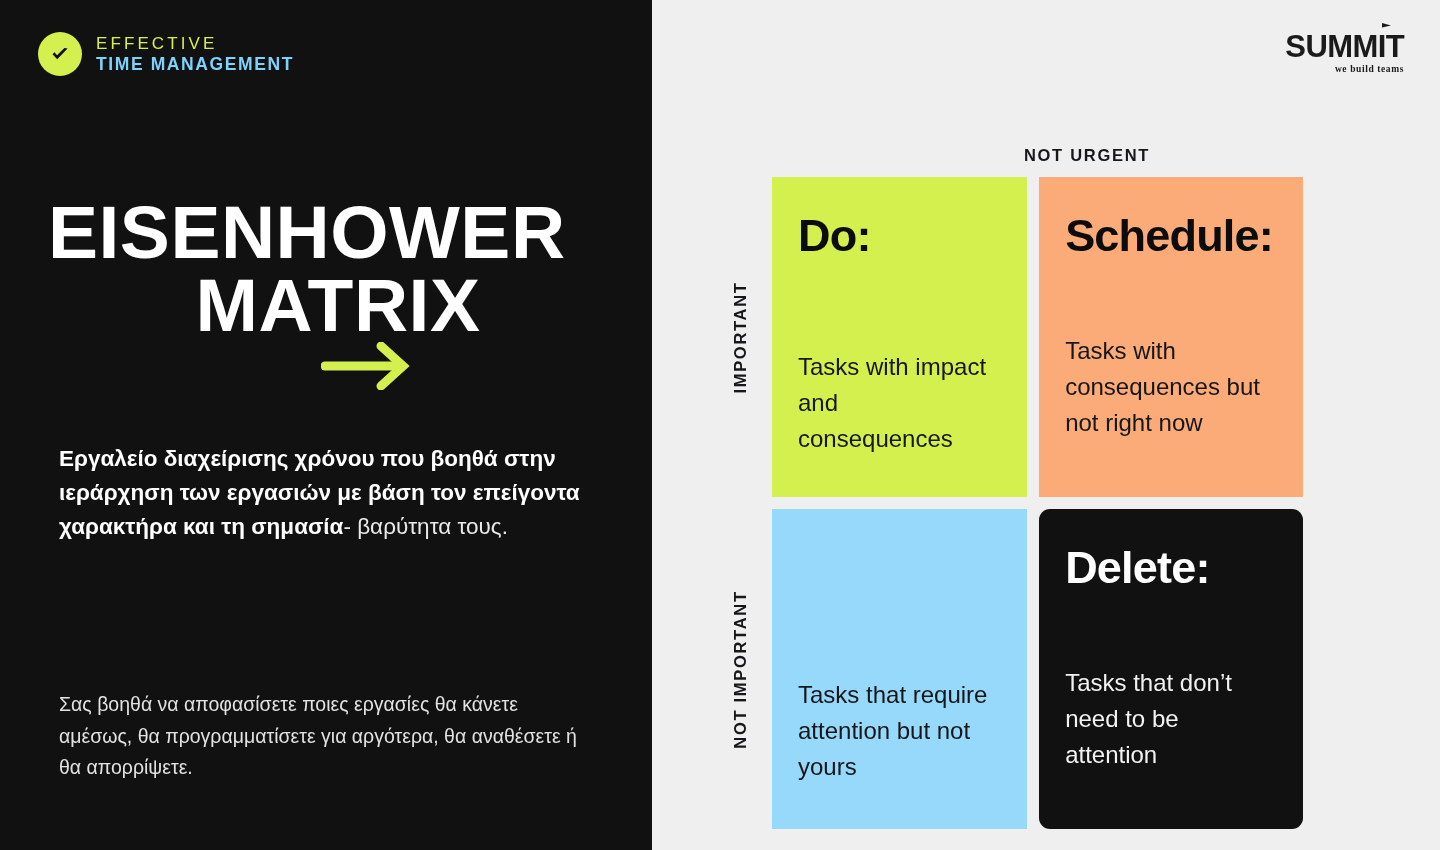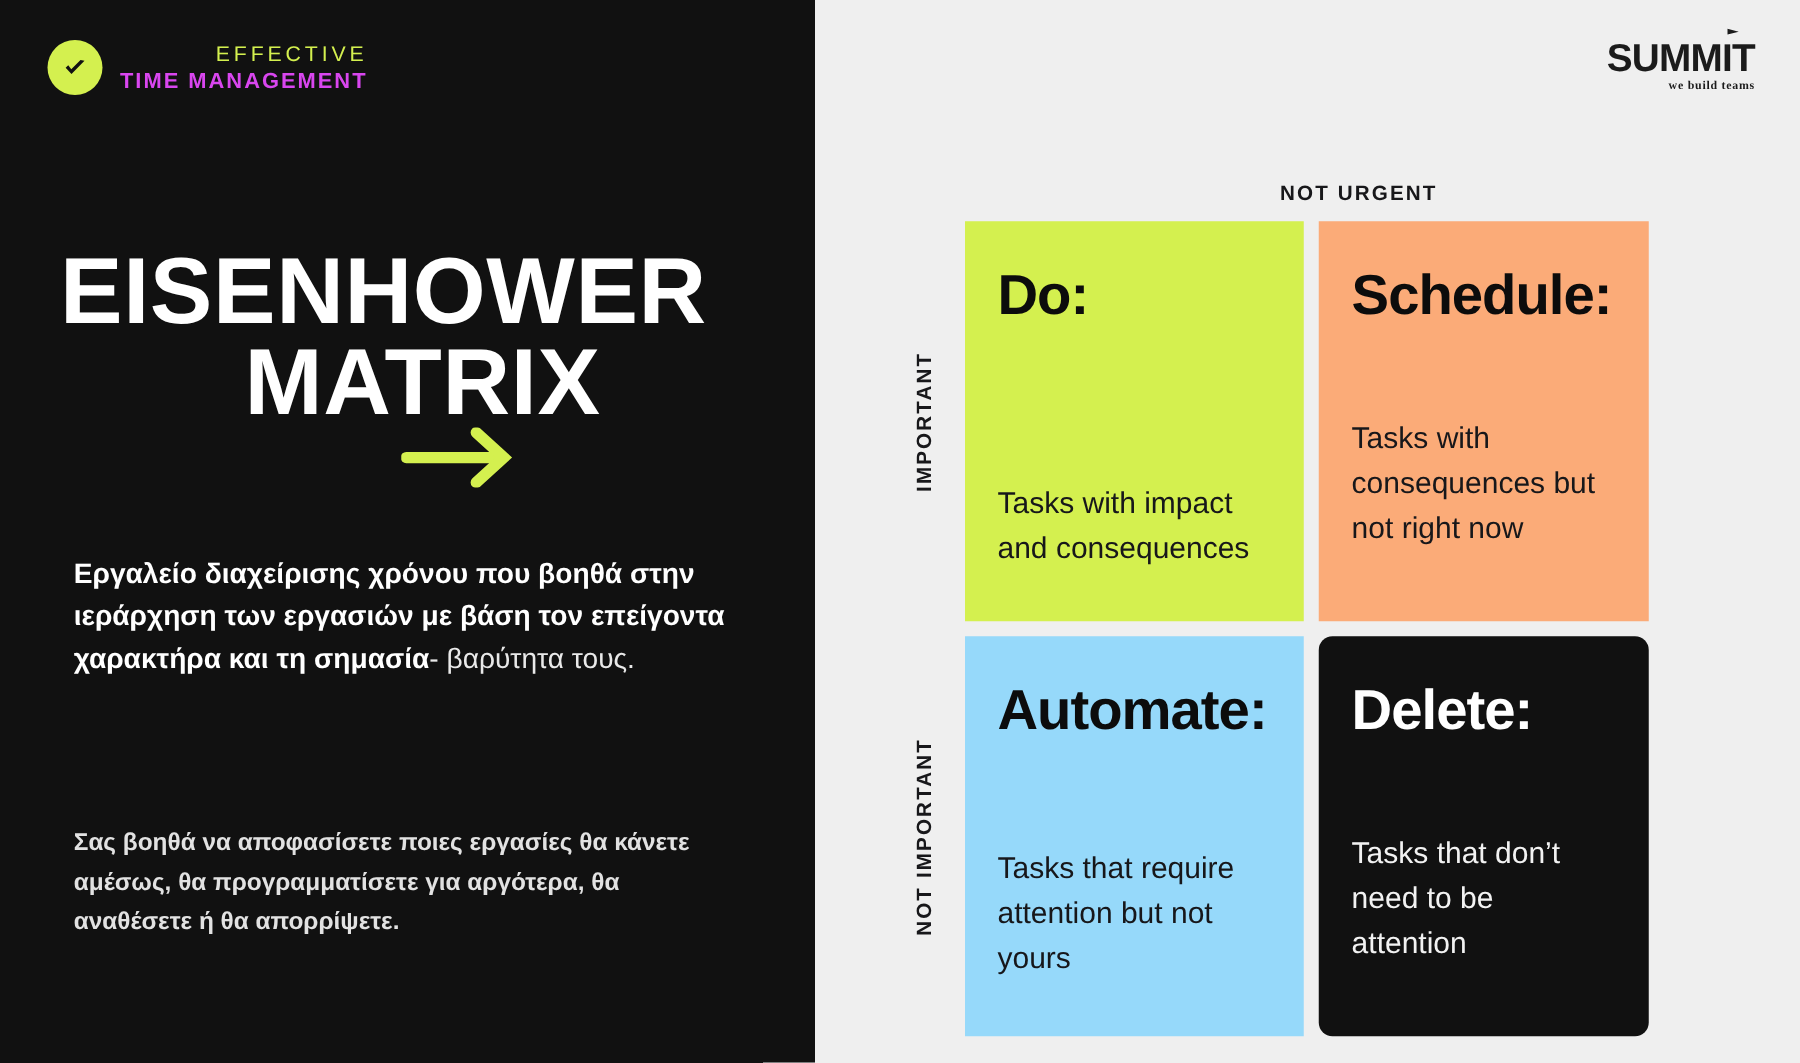--- a/index.html
+++ b/index.html
@@ -53,24 +53,23 @@
     display: flex;
     flex-direction: column;
     justify-content: center;
   }
   .logo-line1 {
     color: #d4f04f;
     font-size: 17px;
     font-weight: 400;
     letter-spacing: 3.1px;
     line-height: 1.18;
-    text-align: right;
   }
   .logo-line2 {
-    color: #d946ef;
+    color: #7dd3fc;
     font-size: 17.5px;
     font-weight: 700;
     letter-spacing: 1.6px;
     line-height: 1.18;
   }
 
   
   .headline {
     position: absolute;
     left: 48px;
@@ -105,25 +104,25 @@
     font-weight: 700;
     line-height: 1.52;
   }
   .lead-paragraph .tail {
     font-weight: 400;
     color: #e9e9e9;
   }
   .sub-paragraph {
     position: absolute;
     left: 59px;
-    top: 659px;
+    top: 689px;
     width: 520px;
     color: #e2e2e2;
     font-size: 19.5px;
-    font-weight: 700;
+    font-weight: 400;
     line-height: 1.62;
   }
 
   
   .summit-logo {
     position: absolute;
     right: 36px;
     top: 31px;
     text-align: right;
   }
@@ -315,21 +314,20 @@
       <div class="quadrant-title">Do:</div>
       <div class="quadrant-body">Tasks with impact and consequences</div>
     </div>
 
     <div class="quadrant q-schedule">
       <div class="quadrant-title">Schedule:</div>
       <div class="quadrant-body">Tasks with consequences but not right now</div>
     </div>
 
     <div class="quadrant q-automate">
-      <div class="quadrant-title">Automate:</div>
       <div class="quadrant-body">Tasks that require attention but not yours</div>
     </div>
 
     <div class="quadrant q-delete">
       <div class="quadrant-title">Delete:</div>
       <div class="quadrant-body">Tasks that don’t need to be attention</div>
     </div>
 
   </div>
 </div>

